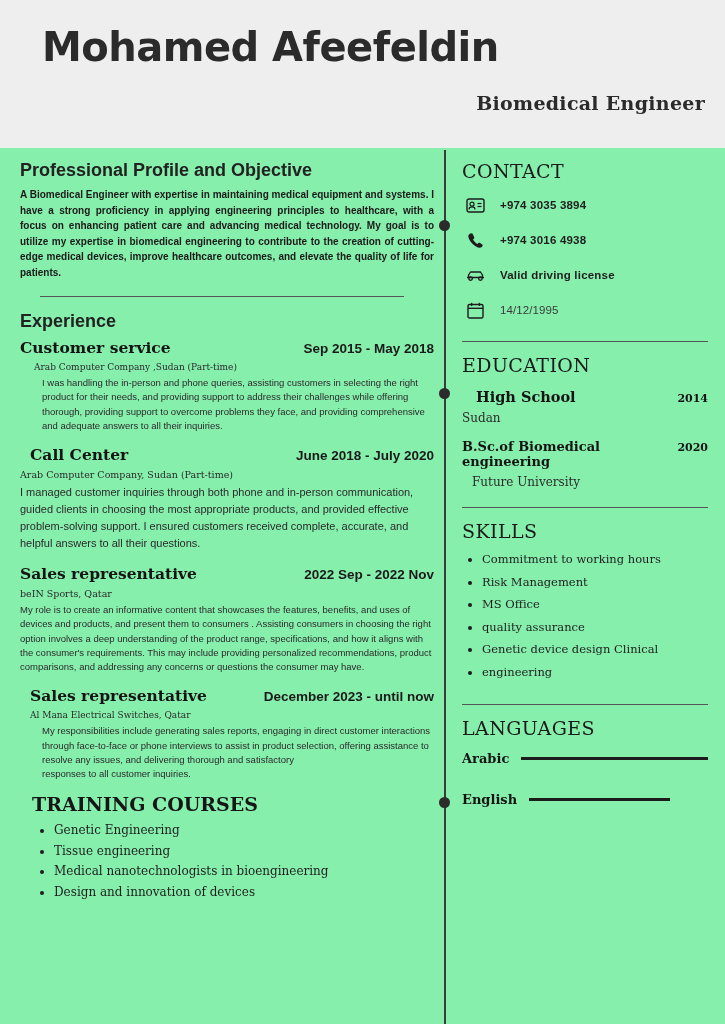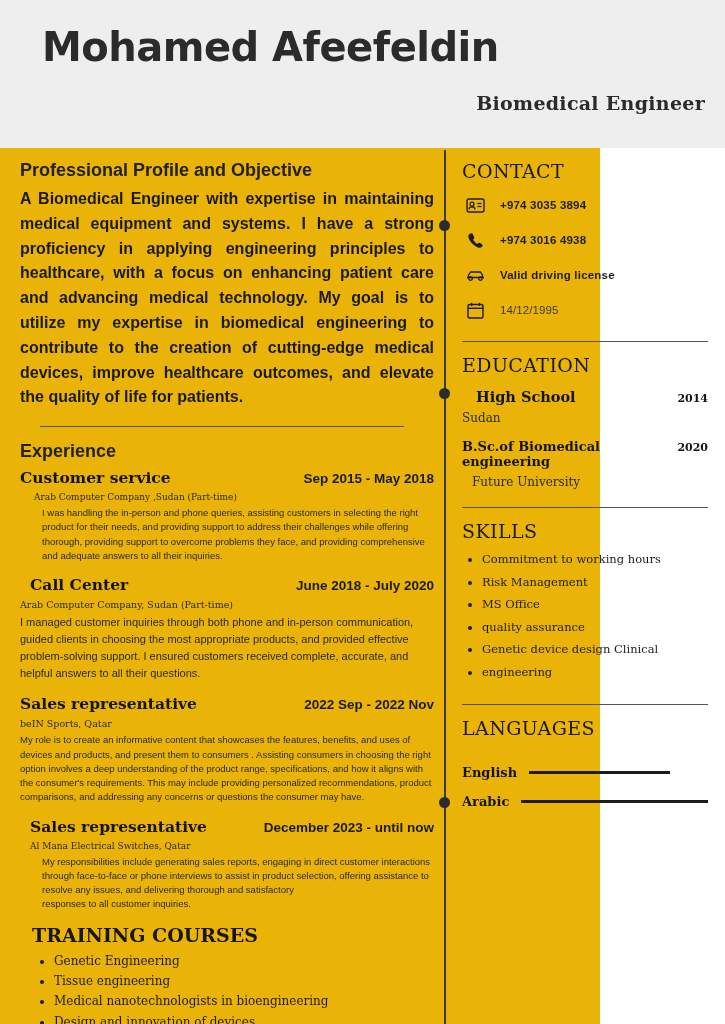--- a/index.html
+++ b/index.html
@@ -9,23 +9,23 @@
   body {
     width: 725px;
     height: 1024px;
     background: #ffffff;
     font-family: "Liberation Sans", sans-serif;
     color: #1c1c1c;
     overflow: hidden;
   }
   .page {
     position: relative;
-    width: 600px;
+    width: 725px;
     height: 1024px;
-    background: #eab308;
+    background: #86efac;
   }
 
   
   .header {
     position: absolute;
     left: 0;
     top: 0;
     width: 725px;
     height: 148px;
     background: #eeeeee;
@@ -80,21 +80,21 @@
     top: 160px;
     width: 414px;
   }
   .sec-title {
     font-size: 18px;
     font-weight: bold;
     color: #222;
     margin: 0 0 6px 0;
   }
   .profile-text {
-    font-size: 16px;
+    font-size: 10px;
     font-weight: bold;
     line-height: 1.55;
     text-align: justify;
     color: #1a1a1a;
     margin: 0;
   }
   .hr {
     border: none;
     border-top: 1px solid #555;
     margin: 16px 30px 14px 20px;
@@ -411,24 +411,24 @@
       <li>MS Office</li>
       <li>quality assurance</li>
       <li>Genetic device design Clinical</li>
       <li>engineering</li>
     </ul>
 
     <hr class="r-hr" style="margin-top:26px;">
 
     <h2 class="r-title">LANGUAGES</h2>
 
+    <div class="lang-row">
+      <span class="lang-name">Arabic</span>
+      <span class="lang-bar full"></span>
+    </div>
+
     <div class="lang-row" style="margin-top:26px;">
       <span class="lang-name">English</span>
       <span class="lang-bar short"></span>
     </div>
 
-    <div class="lang-row">
-      <span class="lang-name">Arabic</span>
-      <span class="lang-bar full"></span>
-    </div>
-
   </div>
 </div>
 
 </body></html>

